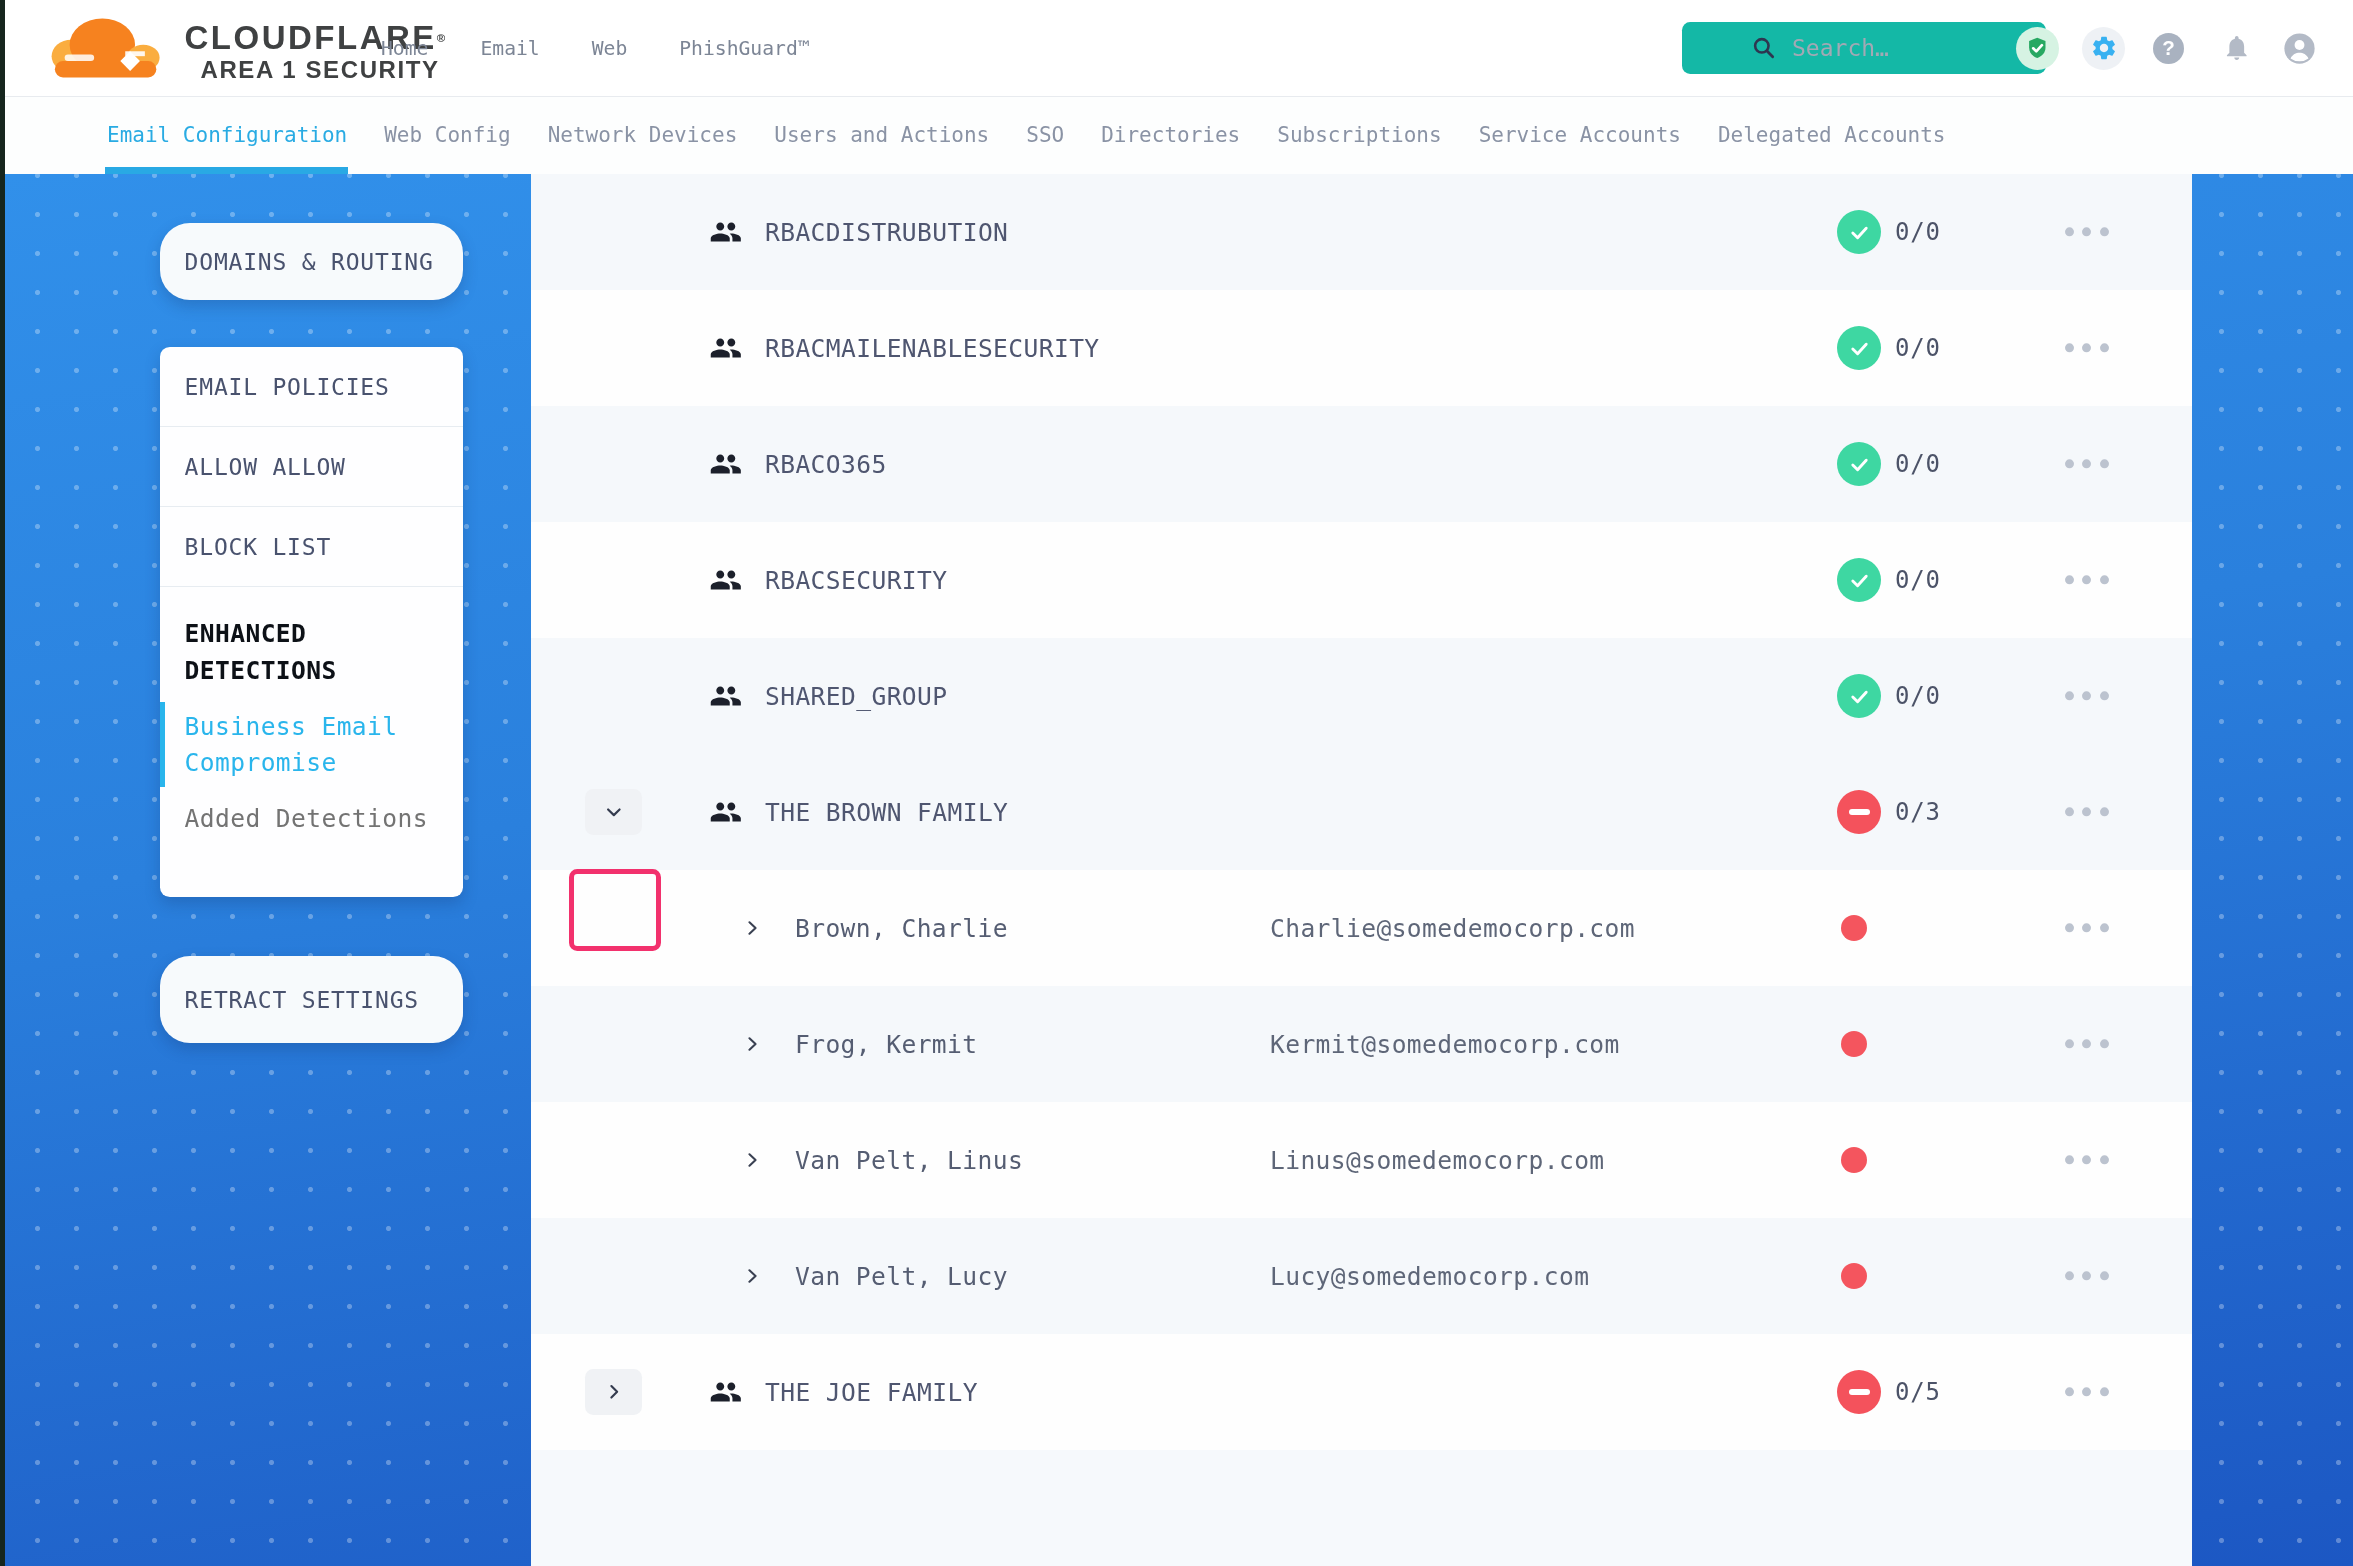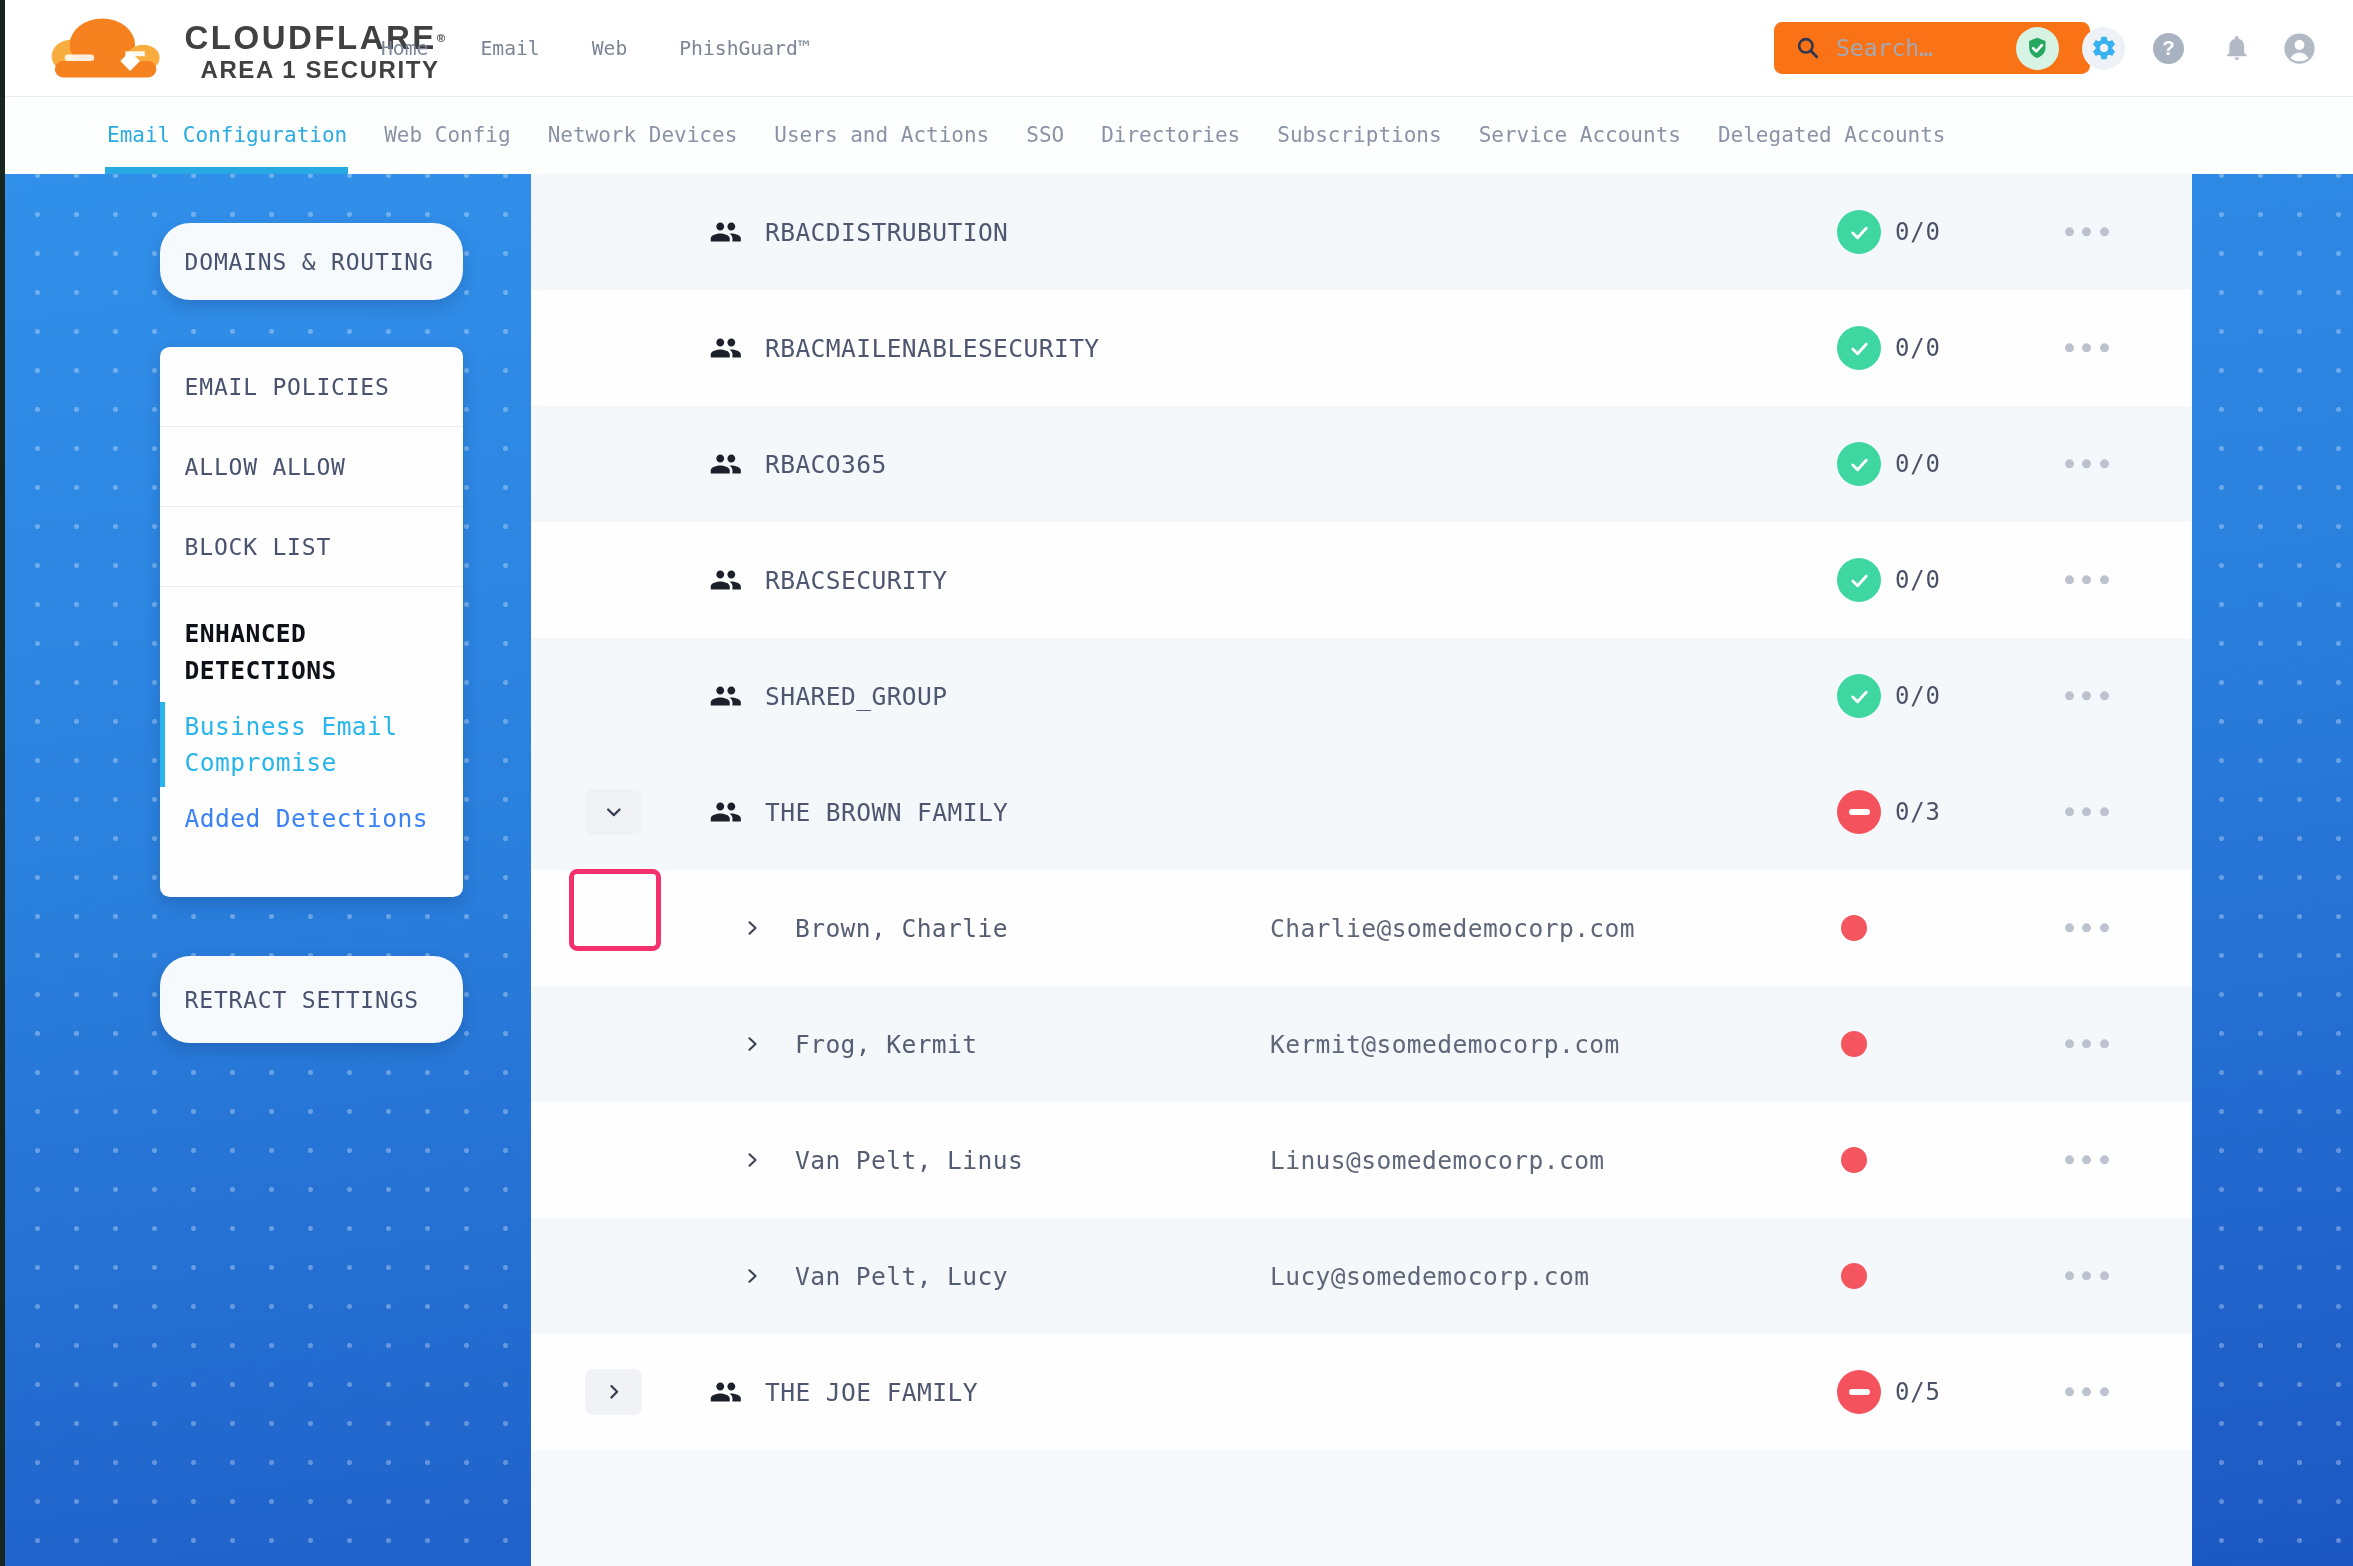--- a/index.html
+++ b/index.html
@@ -18,22 +18,22 @@
   .header{position:absolute;left:0;top:0;width:2354px;height:96px;background:#ffffff;
           border-bottom:1.6px solid #e8ebef;z-index:20;}
   .brand{position:absolute;left:48px;top:8.2px;display:flex;align-items:flex-end;cursor:pointer;}
   .brand svg.cloud{width:125px;height:72px;}
   .brand-text{margin-left:11.5px;font-family:"Liberation Sans",sans-serif;color:#3f4142;}
   .brand-line1{font-size:33px;font-weight:800;letter-spacing:2.5px;line-height:36px;margin-top:11.5px;}
   .brand-mark{font-size:11.5px;vertical-align:top;font-weight:700;}
   .brand-line2{font-size:24px;font-weight:700;letter-spacing:1.6px;line-height:28px;margin-left:16px;}
   .top-nav{position:absolute;left:381px;top:0;height:96px;display:flex;align-items:center;gap:52px;}
   .top-nav a{font-size:19.7px;color:#7c8595;text-decoration:none;cursor:pointer;}
-  .search-box{position:absolute;left:1774px;top:22px;width:316px;height:52px;background:#f97316;
-              border-radius:8.2px;display:flex;align-items:center;}
+  .search-box{position:absolute;left:1682px;top:22px;width:316px;height:52px;background:#14b8a6;
+              border-radius:8.2px;display:flex;align-items:center;padding-left:48px;}
   .search-box svg{margin-left:21px;width:26px;height:26px;flex:none;}
   .search-box input{border:none;outline:none;background:transparent;font-family:inherit;
                     font-size:23px;color:#3c4354;margin-left:13px;width:246px;}
   .search-box input::placeholder{color:#a2a9b4;}
   .hicon{position:absolute;top:0;height:96px;display:flex;align-items:center;justify-content:center;cursor:pointer;}
   .circle-bg{border-radius:50%;display:flex;align-items:center;justify-content:center;}
   .help-glyph{color:#fff;font-family:"Liberation Sans",sans-serif;font-weight:700;font-size:20.5px;}
 
   
   .subnav{position:absolute;left:0;top:96px;width:2354px;height:78px;background:#fdfefe;z-index:15;}
@@ -50,21 +50,21 @@
   #card-domains{top:223px;height:77px;}
   #card-retract{top:956px;height:87px;}
   #card-policies{top:347px;height:550px;background:#fefeff;padding:0;cursor:default;}
   .side-item{height:79px;display:flex;align-items:center;padding-left:24.6px;
              border-bottom:1.6px solid #e7ecf1;font-size:23px;letter-spacing:0.8px;cursor:pointer;}
   .enh-section{padding:28px 24.6px 0 24.6px;position:relative;}
   .enh-title{font-size:24.6px;font-weight:700;color:#0d1117;line-height:37px;width:221px;letter-spacing:0.4px;}
   .bec-link{position:relative;margin-top:19.7px;font-size:24.6px;line-height:36px;width:221px;
             color:#29b5ec;cursor:pointer;letter-spacing:0.4px;}
   .bec-link::before{content:"";position:absolute;left:-24.6px;top:-6.6px;bottom:-6.6px;width:4.9px;background:#29b5ec;}
-  .added-link{margin-top:23px;font-size:24.6px;color:#3b82f6;cursor:pointer;letter-spacing:0.4px;}
+  .added-link{margin-top:23px;font-size:24.6px;color:#737373;cursor:pointer;letter-spacing:0.4px;}
 
   
   .main-list{position:absolute;left:531px;top:174px;width:1661px;height:1393px;z-index:5;background:#f6f9fc;}
   .row{position:relative;height:116px;}
   .row.tint{background:#f5f8fb;}
   .row.white{background:#fefefe;}
   .row > *{position:absolute;top:50%;transform:translateY(-50%);}
   .expander{left:54px;width:57px;height:46px;border-radius:8.2px;background:#f0f2f5;border:none;
             display:flex;align-items:center;justify-content:center;cursor:pointer;padding:0;}
   .gicon{left:175px;width:38px;height:38px;}

